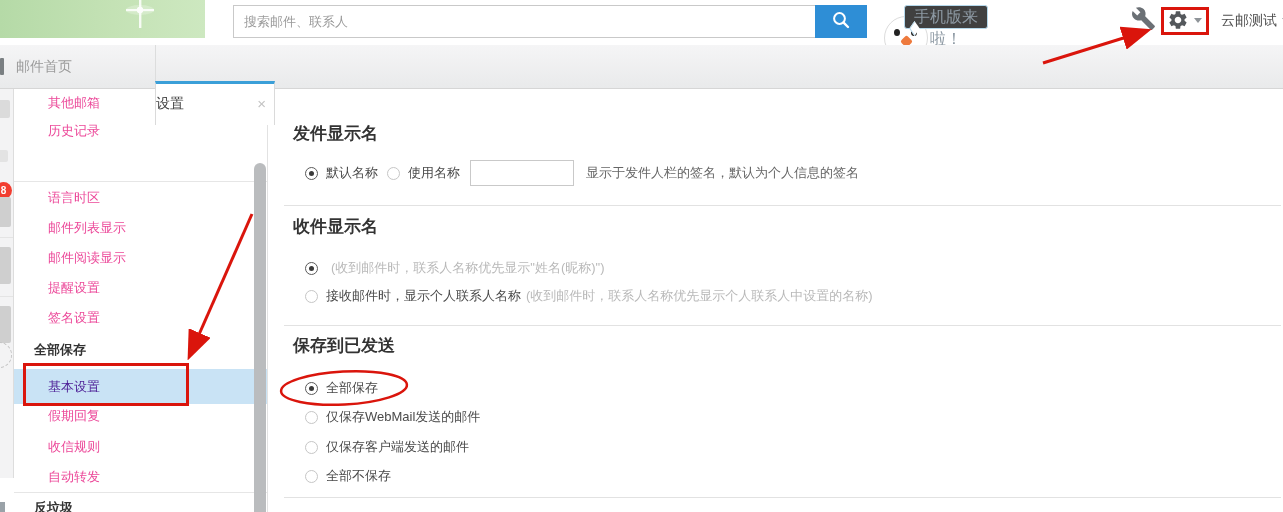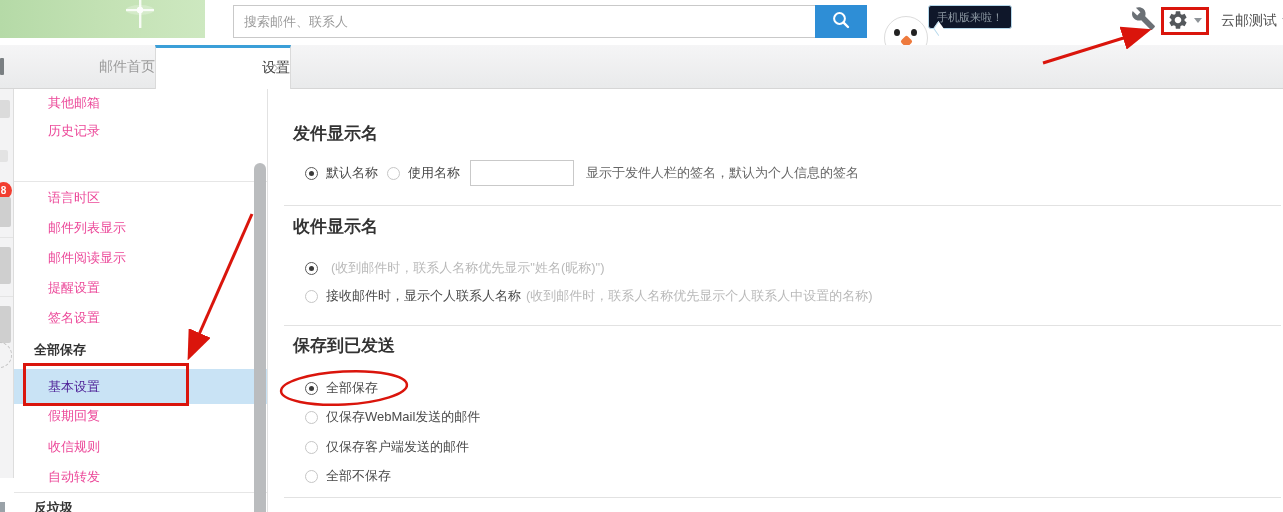--- a/index.html
+++ b/index.html
@@ -12,37 +12,37 @@
   .banner{position:absolute;left:0;top:0;width:205px;height:38px;
     background:linear-gradient(90deg,#b5daa7 0%,#c4e2b5 55%,#cde8c0 100%);}
   .search{position:absolute;left:233px;top:5px;width:570px;height:31px;border:1px solid #c9c9c9;
     font-size:13px;color:#444;padding:0 10px;outline:none;box-sizing:content-box;}
   .search::placeholder{color:#9a9a9a;}
   .search-btn{position:absolute;left:815px;top:5px;width:52px;height:33px;background:#2e8ed6;border:none;cursor:pointer;}
   .mascot{position:absolute;left:884px;top:16px;width:42px;height:42px;background:#fff;border:1px solid #dcdcdc;
     border-radius:50%;z-index:1;}
   .eye{position:absolute;top:12px;width:6px;height:7px;background:#222;border-radius:50%;}
   .beak{position:absolute;left:17px;top:20px;width:9px;height:9px;background:#ee7a3d;transform:rotate(45deg);border-radius:2px;}
-  .bubble{position:absolute;left:928px;top:5px;width:82px;height:22px;background:#0f172a;border:1px solid #b5d8eb;
-    border-radius:3px;font-size:11px;color:#8d99a3;text-align:center;line-height:22px;z-index:2;}
+  .bubble{position:absolute;left:904px;top:5px;width:82px;height:22px;background:#404040;border:1px solid #b5d8eb;
+    border-radius:3px;font-size:16px;color:#8d99a3;text-align:center;line-height:22px;z-index:2;}
   .bubble::after{content:"";position:absolute;left:5px;bottom:-5px;width:8px;height:8px;background:#fff;
     border-left:1px solid #b5d8eb;border-bottom:1px solid #b5d8eb;transform:rotate(45deg) skew(10deg,10deg);}
   .iconbtn{position:absolute;cursor:pointer;}
   .caret{display:inline-block;width:0;height:0;border-left:4px solid transparent;border-right:4px solid transparent;
     border-top:5px solid #8f9499;}
   .user{position:absolute;left:1221px;top:12px;font-size:14px;color:#4d4d4d;cursor:pointer;white-space:nowrap;}
   .user .caret{margin-left:5px;vertical-align:2px;}
 
   
   .tabbar{position:absolute;left:0;top:45px;width:1283px;height:43px;
     background:linear-gradient(180deg,#f5f5f6,#e9eaeb);border-bottom:1px solid #d6d6d6;z-index:5;}
-  .tab{position:absolute;top:0;height:43px;line-height:43px;text-align:right;font-size:14px;cursor:pointer;}
+  .tab{position:absolute;top:0;height:43px;line-height:43px;text-align:left;font-size:14px;cursor:pointer;}
   .tab.inactive{left:16px;width:139px;color:#9a9a9a;border-right:1px solid #dcdddd;}
-  .tab.active{left:155px;width:136px;height:44px;background:#fff;border-top:3px solid #3b9fd8;
-    border-left:1px solid #dadada;border-right:1px solid #dadada;box-sizing:border-box;line-height:39px;color:#444;z-index:6;}
+  .tab.active{left:155px;width:120px;height:44px;background:#fff;border-top:3px solid #3b9fd8;
+    border-left:1px solid #dadada;border-right:1px solid #dadada;box-sizing:border-box;line-height:39px;color:#444;z-index:6;margin-top:36px;}
   .tab .close{position:absolute;right:8px;top:0;font-size:15px;color:#c3c3c3;line-height:39px;cursor:pointer;}
   .tab-frag{position:absolute;left:0;top:13px;width:4px;height:17px;background:#7a7f82;border-radius:1px;}
 
   
   .strip{position:absolute;left:0;top:89px;width:13px;height:389px;background:#f3f3f4;border-right:1px solid #dddddd;z-index:4;}
   .frag{position:absolute;left:0;background:#cfcfcf;border-radius:0 2px 2px 0;}
   .fragline{position:absolute;left:0;width:13px;height:1px;background:#e4e4e4;}
   .badge{position:absolute;left:-5px;top:93px;width:17px;height:17px;background:#f23d30;border-radius:50%;
     color:#fff;font-size:10px;font-weight:bold;text-align:center;line-height:17px;}
   .dashcircle{position:absolute;left:-14px;top:253px;width:24px;height:24px;border:1px dashed #c4c4c4;border-radius:50%;}

